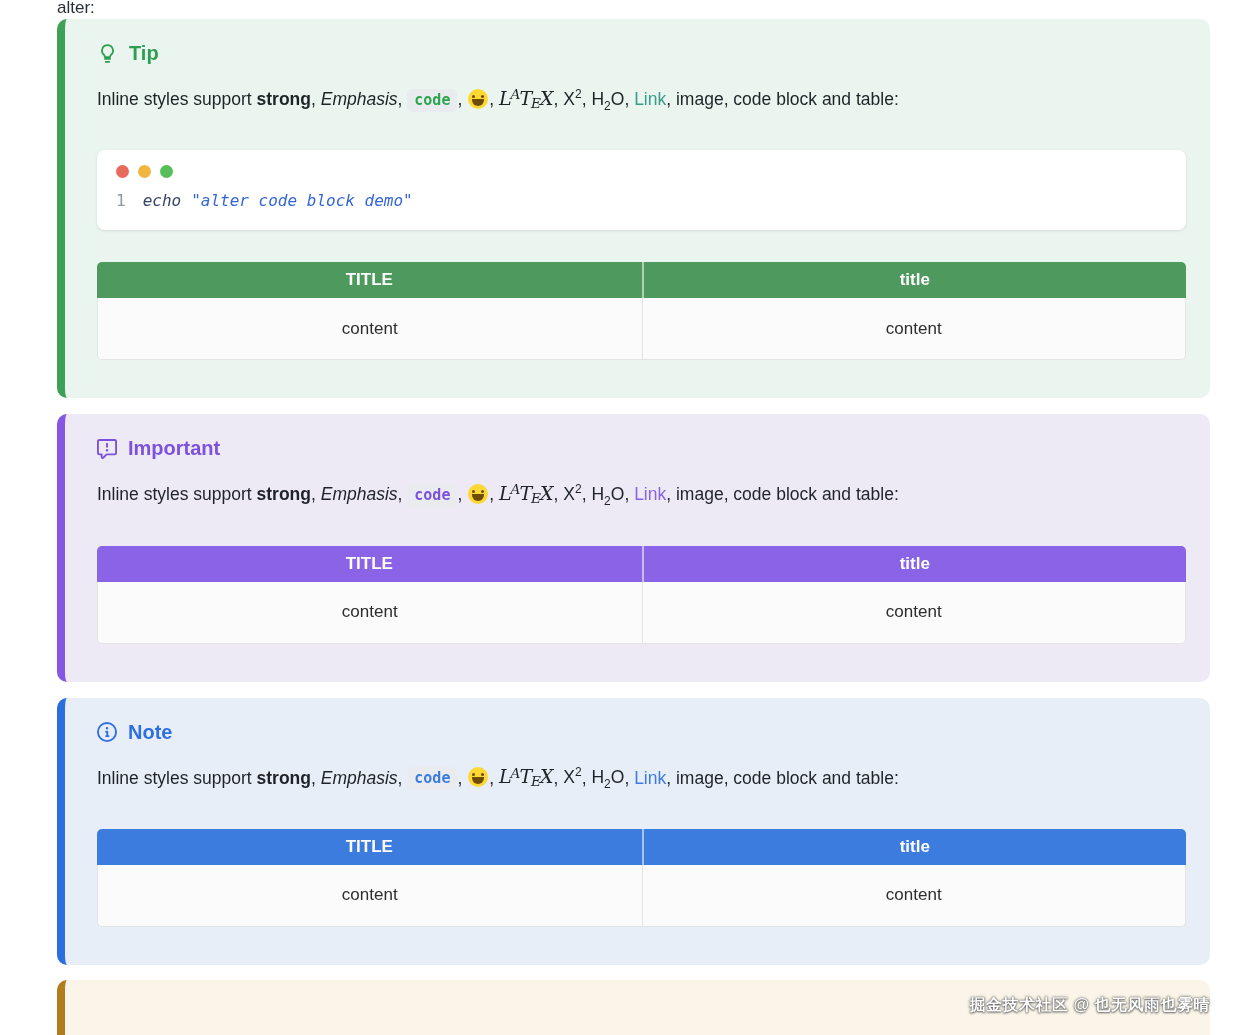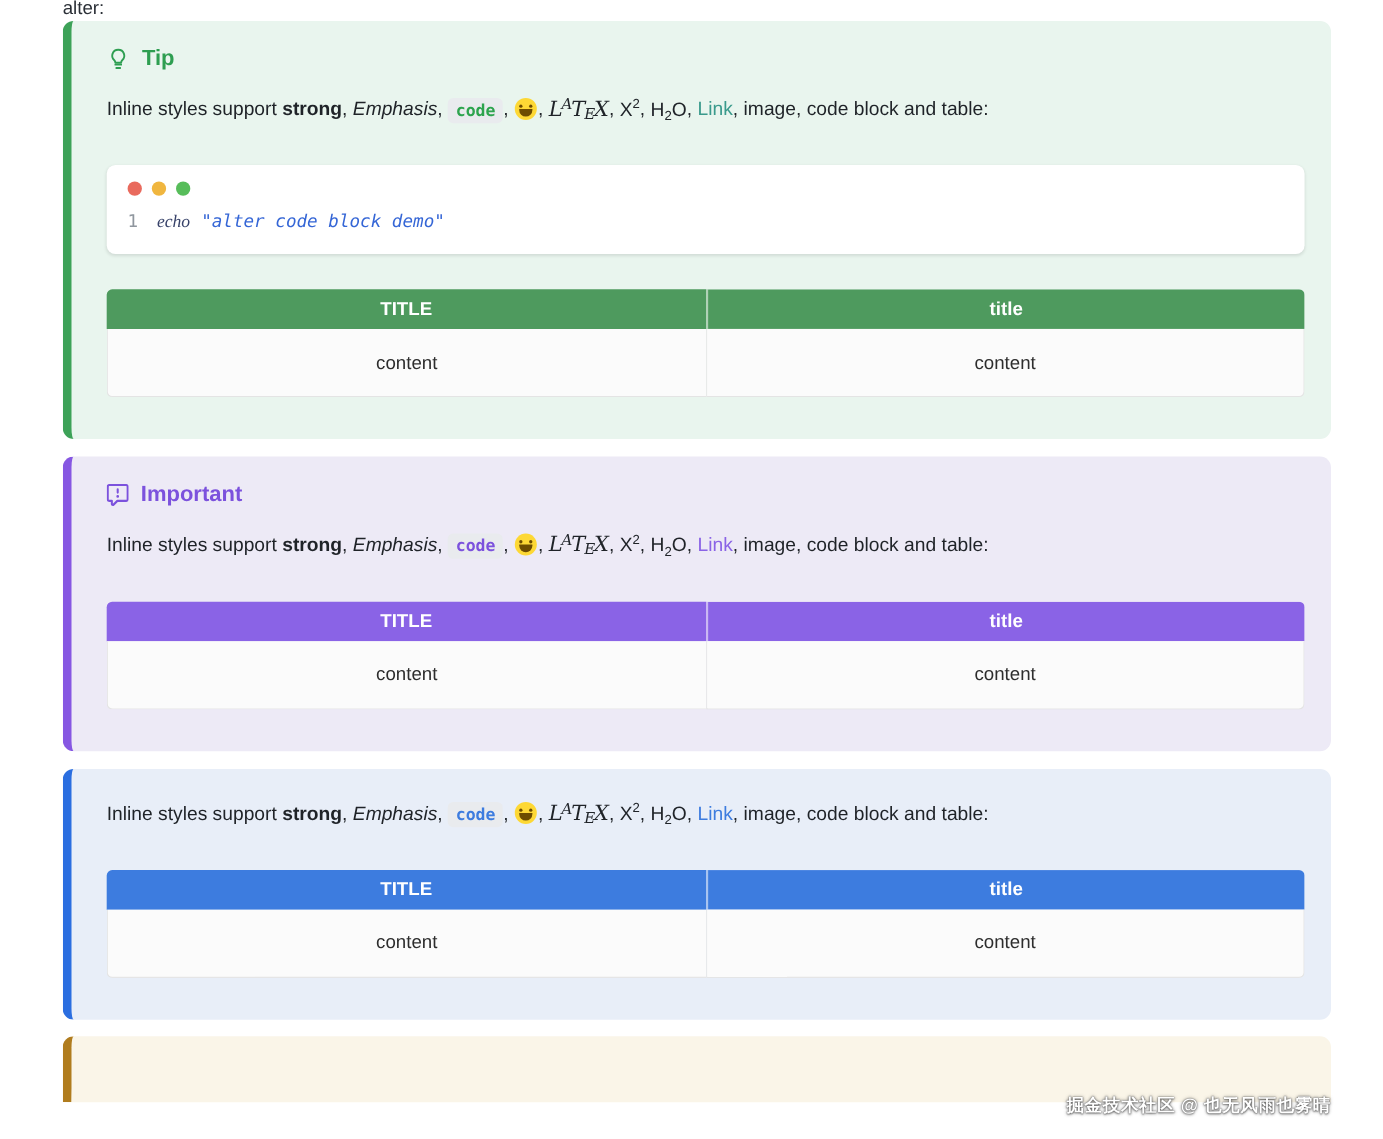--- a/index.html
+++ b/index.html
@@ -70,21 +70,21 @@
     margin-bottom: 32px;
     box-shadow: 0 1px 3px rgba(0,0,0,0.10);
   }
   .traffic-lights { display: flex; gap: 9px; margin-bottom: 13px; }
   .dot { width: 13px; height: 13px; border-radius: 50%; }
   .dot-red { background: #e96a5d; }
   .dot-yellow { background: #f0b63f; }
   .dot-green { background: #57bd5a; }
   .code-line { font-family: "DejaVu Sans Mono", monospace; font-size: 16px; display: flex; align-items: baseline; }
   .line-number { color: #8f969e; margin-right: 17px; }
-  .code-keyword { color: #38436a; font-style: italic; margin-right: 10px; font-family: Liberation Serif, serif; }
+  .code-keyword { color: #38436a; font-style: italic; margin-right: 10px; }
   .code-string { color: #3566d6; font-style: italic; }
 
   
   .demo-table { width: 100%; border-collapse: separate; border-spacing: 0; font-size: 17px; }
   .demo-table th {
     background: var(--table-header, #666);
     color: #ffffff; font-weight: 700;
     height: 36px; width: 50%; text-align: center;
   }
   .demo-table th:first-child { border-radius: 5px 0 0 0; }
@@ -190,20 +190,28 @@
       <tbody>
           <tr>
         <td>content</td>
         <td>content</td>
       </tr>
         </tbody>
     </table>
   </section>
 
   <section class="callout" style="--border: #2b6ee0; --background: #e8eef8; --title: #2f6fdf; --table-header: #3d7cdf; --inline-code: #3d7cdf; --link: #3d7cdf;">
+    <div class="callout-header">
+      <span class="callout-icon">
+        <svg width="20" height="20" viewBox="0 0 16 16" fill="currentColor">
+            <path d="M0 8a8 8 0 1 1 16 0A8 8 0 0 1 0 8Zm8-6.5a6.5 6.5 0 1 0 0 13 6.5 6.5 0 0 0 0-13ZM6.5 7.75A.75.75 0 0 1 7.25 7h1a.75.75 0 0 1 .75.75v2.75h.25a.75.75 0 0 1 0 1.5h-2a.75.75 0 0 1 0-1.5h.25v-2h-.25a.75.75 0 0 1-.75-.75ZM8 6a1 1 0 1 1 0-2 1 1 0 0 1 0 2Z"></path>
+          </svg>
+      </span>
+      <span class="callout-title">Note</span>
+    </div>
 
     <p class="inline-demo"><span>Inline styles support </span><strong>strong</strong><span>, </span><em>Emphasis</em><span>, </span><code class="inline-code">code</code><span>, </span><span class="emoji-face" title="😄"></span><span>, </span><span class="latex"><span>L</span><span class="lx-a">A</span><span>T</span><span class="lx-e">E</span><span>X</span></span><span>, </span><span><span>X</span><sup>2</sup></span><span>, </span><span><span>H</span><sub>2</sub><span>O</span></span><span>, </span><a class="demo-link" href="#">Link</a><span>, </span><span>image, code block and table:</span></p>
 
     <table class="demo-table">
       <thead>
           <tr>
         <th>TITLE</th>
         <th>title</th>
       </tr>
         </thead>

